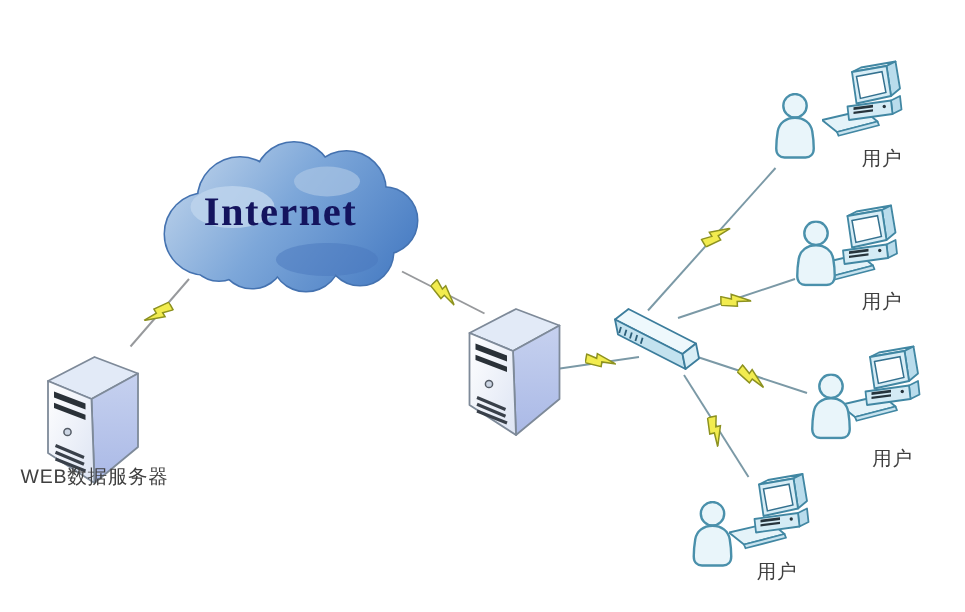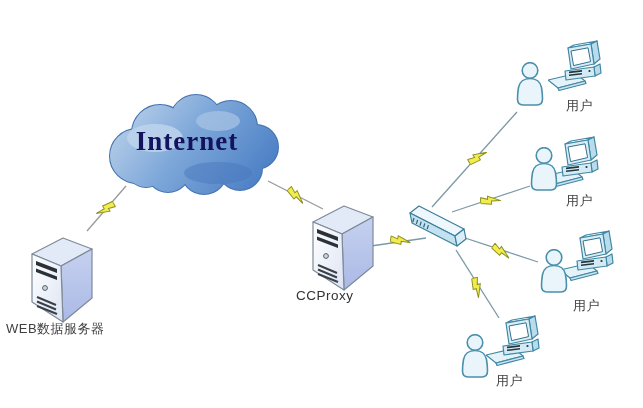--- a/index.html
+++ b/index.html
@@ -1,19 +1,19 @@
 <!DOCTYPE html>
 <html><head>
 <meta charset="utf-8">
 <style>
   html,body{margin:0;padding:0;background:#fff;}
   #stage{position:relative;width:643px;height:408px;background:#ffffff;overflow:hidden;
          font-family:"Liberation Sans",sans-serif;}
   #stage svg{position:absolute;left:0;top:0;}
-  .lbl{position:absolute;color:#3f3f3f;font-size:13px;letter-spacing:.5px;line-height:15.5px;}
+  .lbl{position:absolute;color:#3f3f3f;font-size:13px;text-align:center;letter-spacing:.5px;line-height:15.5px;}
   .proxy-name{color:#333;font-size:13.5px;}
 </style>
 </head>
 <body>
 
 <div id="stage">
   <svg width="643" height="408" viewBox="0 0 643 408">
     <defs>
       <linearGradient id="cloudG" gradientUnits="userSpaceOnUse" x1="130" y1="100" x2="255" y2="195">
         <stop offset="0" stop-color="#b8cfe9"></stop>
@@ -143,23 +143,22 @@
     <use href="#pc" x="545" y="136"></use>
     <use href="#pc" x="560" y="230"></use>
     <use href="#pc" x="486" y="315"></use>
 
     <use href="#person" x="514" y="62"></use>
     <use href="#person" x="528" y="147"></use>
     <use href="#person" x="538" y="249"></use>
     <use href="#person" x="459" y="334"></use>
   </svg>
 
-  <div class="lbl" style="left:6px;top:321px;width:114px;">WEB数据服务器</div>
+  <div class="lbl" style="left:6px;top:310px;width:114px;">WEB数据服务器</div>
 
   <div class="lbl" style="left:296px;top:288px;width:102px;">
-    <div class="proxy-name">CCProxy</div>
   </div>
 
   <div class="lbl" style="left:566px;top:98px;width:44px;">用户</div>
   <div class="lbl" style="left:566px;top:193px;width:44px;">用户</div>
   <div class="lbl" style="left:573px;top:298px;width:44px;">用户</div>
   <div class="lbl" style="left:496px;top:373px;width:44px;">用户</div>
 </div>
 
 </body></html>

